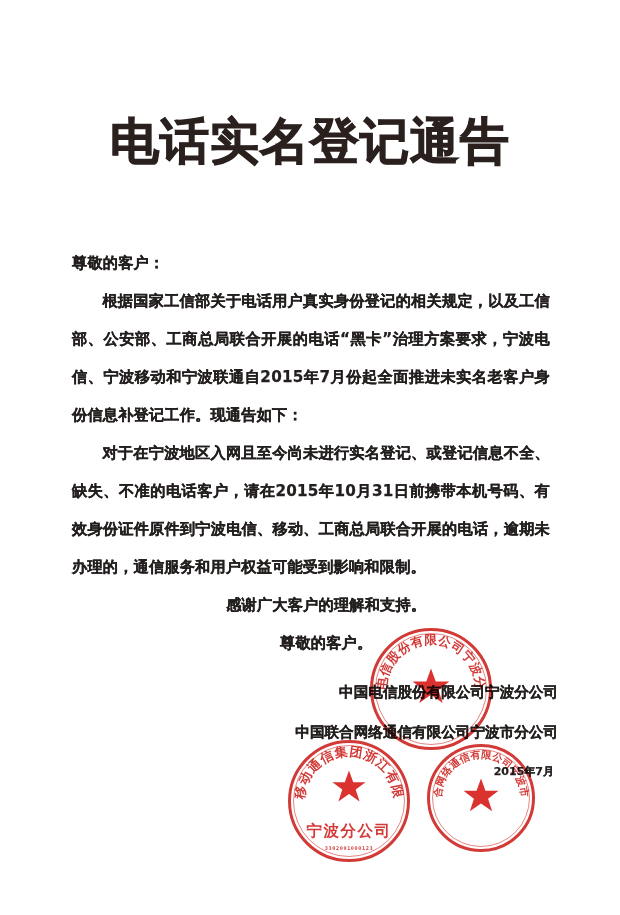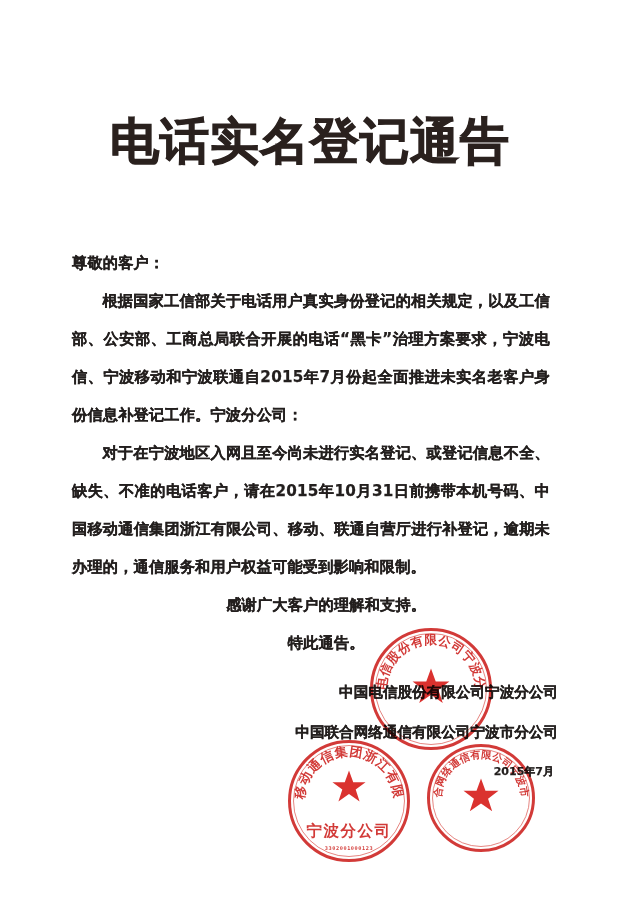--- a/index.html
+++ b/index.html
@@ -149,27 +149,27 @@
 </head>
 <body>
 
 <div class="page">
 
   <div class="doc-title">电话实名登记通告</div>
 
   <div class="body-block">
     <p class="para salutation">尊敬的客户：</p>
 
-    <p class="para indent">根据国家工信部关于电话用户真实身份登记的相关规定，以及工信部、公安部、工商总局联合开展的电话“黑卡”治理方案要求，宁波电信、宁波移动和宁波联通自2015年7月份起全面推进未实名老客户身份信息补登记工作。宁波分公司：</p>
-
-    <p class="para indent">对于在宁波地区入网且至今尚未进行实名登记、或登记信息不全、缺失、不准的电话客户，请在2015年10月31日前携带本机号码、中国移动通信集团浙江有限公司、移动、联通自营厅进行补登记，逾期未办理的，通信服务和用户权益可能受到影响和限制。</p>
+    <p class="para indent">根据国家工信部关于电话用户真实身份登记的相关规定，以及工信部、公安部、工商总局联合开展的电话“黑卡”治理方案要求，宁波电信、宁波移动和宁波联通自2015年7月份起全面推进未实名老客户身份信息补登记工作。现通告如下：</p>
+
+    <p class="para indent">对于在宁波地区入网且至今尚未进行实名登记、或登记信息不全、缺失、不准的电话客户，请在2015年10月31日前携带本机号码、有效身份证件原件到宁波电信、移动、工商总局联合开展的电话，逾期未办理的，通信服务和用户权益可能受到影响和限制。</p>
 
     <p class="para indent short">感谢广大客户的理解和支持。</p>
 
-    <p class="para indent short">特此通告。</p>
+    <p class="para indent short">尊敬的客户。</p>
   </div>
 
   <div class="sign-block">
     <div class="sign-line">中国电信股份有限公司宁波分公司</div>
     <div class="sign-line">中国联合网络通信有限公司宁波市分公司</div>
     <div class="sign-date">2015年7月</div>
   </div>
 
   <div class="stamp" id="stamp-telecom">
     <div class="ring"></div>

